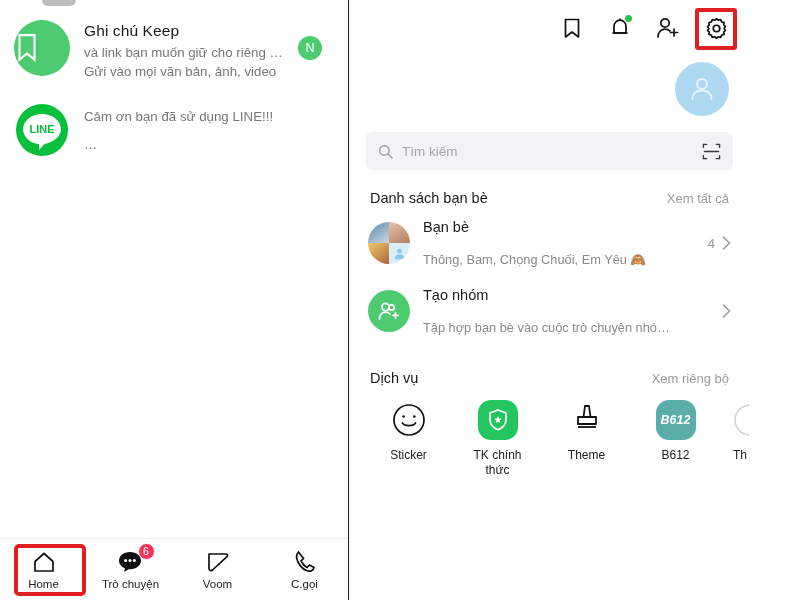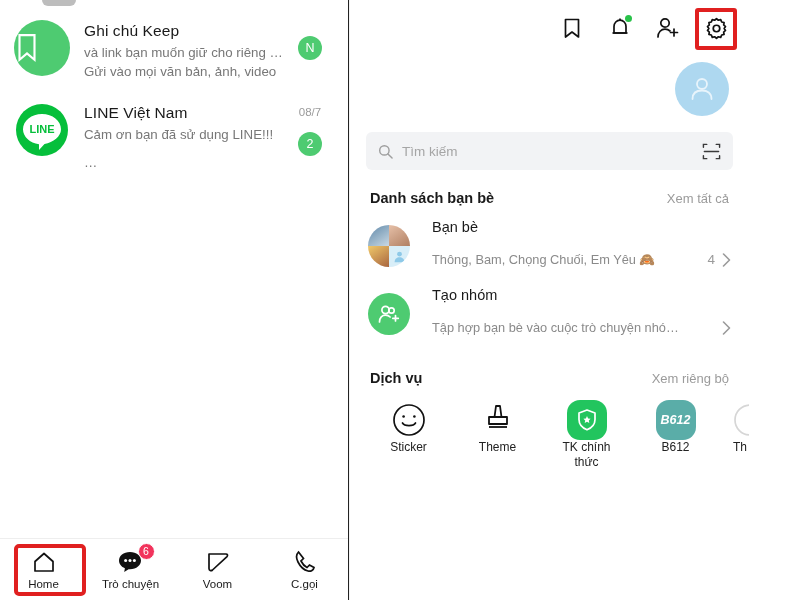--- a/index.html
+++ b/index.html
@@ -98,42 +98,42 @@
   .search-bar {
     height:38px; background:#f2f3f5; border-radius:6px;
     display:flex; align-items:center; padding:0 12px; gap:9px;
   }
   .search-ph { flex:1 1 auto; font-size:13.5px; color:#a5a5a5; }
 
   .sect-head {
     display:flex; align-items:baseline; justify-content:space-between;
     padding:20px 20px 6px 20px;
   }
-  .sect-title { font-size:14.5px; font-weight:bold; color:#1a1a1a; }
+  .sect-title { font-size:14.5px; font-weight:normal; color:#1a1a1a; }
   .sect-link { font-size:13px; color:#9b9b9b; }
 
-  .list-row { display:flex; align-items:flex-end; padding:7px 18px; gap:22px; }
+  .list-row { display:flex; align-items:center; padding:7px 18px; gap:13px; }
   .row-av { flex:0 0 auto; width:42px; height:42px; border-radius:50%; overflow:hidden; }
   .grid-av { display:grid; grid-template-columns:1fr 1fr; grid-template-rows:1fr 1fr; }
   .grid-av div { width:100%; height:100%; }
   .green-av { background:#4ecb71; display:flex; align-items:center; justify-content:center; }
   .row-body { flex:1 1 auto; min-width:0; }
   .row-title { font-size:14.5px; color:#1a1a1a; }
   .row-sub {
     font-size:12.8px; color:#8a8a8a; margin-top:17px;
     white-space:nowrap; overflow:hidden; text-overflow:ellipsis;
   }
   .row-right { flex:0 0 auto; display:flex; align-items:center; gap:7px; color:#9b9b9b; font-size:13.5px; }
 
   .services {
     display:flex; padding:8px 0 0 14px; gap:0; overflow:hidden;
   }
   .svc {
     flex:0 0 89px; display:flex; flex-direction:column;
-    align-items:center; gap:0;
+    align-items:center; gap:8px;
   }
   .svc-ic { width:40px; height:40px; display:flex; align-items:center; justify-content:center; }
   .svc-lb { font-size:12px; color:#222; text-align:center; line-height:1.25; width:72px; }
   .sq-green { background:#22c55e; border-radius:13px; }
   .sq-b612  { background:#5aada8; border-radius:13px;
               color:#fff; font-size:12.5px; font-style:italic; font-weight:bold;
               display:flex; align-items:center; justify-content:center; }
 </style>
 </head>
 <body>
@@ -166,29 +166,24 @@
 
       <div class="chat-row" style="margin-top:10px;">
         <div class="chat-avatar avatar-line">
           <svg width="56" height="56" viewBox="0 0 56 56">
             <circle cx="28" cy="28" r="26" fill="#06bf3b"></circle>
             <path d="M28 12 C17.5 12 9 18.8 9 27.2 C9 34.7 15.8 41 25 42.2 L25 48 L30.5 41.9 C39.3 40.4 47 34.4 47 27.2 C47 18.8 38.5 12 28 12 Z" fill="#fff"></path>
             <text x="28" y="31" font-family="Liberation Sans, sans-serif" font-size="11" font-weight="bold" fill="#06bf3b" text-anchor="middle">LINE</text>
           </svg>
         </div>
         <div class="chat-body">
-          <div class="chat-title">LINE Việt Nam</div>
           <div class="chat-snippet">
             <div>Cảm ơn bạn đã sử dụng LINE!!!</div>
             <div style="margin-top:9px;">…</div>
           </div>
-        </div>
-        <div class="chat-meta">
-          <div class="chat-time">08/7</div>
-          <div class="badge-circle" style="margin-top:14px;">2</div>
         </div>
       </div>
 
     </div>
 
     <div class="bottom-nav">
 
       <div class="nav-item">
         <div class="nav-icon-wrap">
           <svg width="24" height="22" viewBox="0 0 24 22" fill="none" stroke="#111" stroke-width="1.7" stroke-linejoin="round">
@@ -361,41 +356,41 @@
             <circle cx="17" cy="17" r="15"></circle>
             <circle cx="11.6" cy="13.5" r="1.3" fill="#111" stroke="none"></circle>
             <circle cx="22.4" cy="13.5" r="1.3" fill="#111" stroke="none"></circle>
             <path d="M10.5 20 C12.5 23.5 21.5 23.5 23.5 20"></path>
           </svg>
         </div>
         <div class="svc-lb">Sticker</div>
       </div>
 
       <div class="svc">
+        <div class="svc-ic sq-green">
+          <svg width="22" height="24" viewBox="0 0 22 24" fill="none" stroke="#fff" stroke-width="1.7" stroke-linejoin="round">
+            <path d="M11 2 L19 5 V11.5 C19 16.5 15.4 20 11 21.8 C6.6 20 3 16.5 3 11.5 V5 Z"></path>
+            <path d="M11 8 L12.1 10.4 L14.6 10.7 L12.8 12.5 L13.3 15 L11 13.8 L8.7 15 L9.2 12.5 L7.4 10.7 L9.9 10.4 Z" fill="#fff" stroke="none"></path>
+          </svg>
+        </div>
+        <div class="svc-lb">TK chính thức</div>
+      </div>
+
+      <div class="svc">
         <div class="svc-ic">
           <svg width="32" height="34" viewBox="0 0 32 34" fill="none" stroke="#111" stroke-width="1.8" stroke-linejoin="round">
             <path d="M14 3 H18 L19.5 14 H12.5 Z"></path>
             <path d="M7 14 H25 V21 H7 Z"></path>
             <path d="M7 24 H25"></path>
           </svg>
         </div>
         <div class="svc-lb">Theme</div>
       </div>
 
       <div class="svc">
-        <div class="svc-ic sq-green">
-          <svg width="22" height="24" viewBox="0 0 22 24" fill="none" stroke="#fff" stroke-width="1.7" stroke-linejoin="round">
-            <path d="M11 2 L19 5 V11.5 C19 16.5 15.4 20 11 21.8 C6.6 20 3 16.5 3 11.5 V5 Z"></path>
-            <path d="M11 8 L12.1 10.4 L14.6 10.7 L12.8 12.5 L13.3 15 L11 13.8 L8.7 15 L9.2 12.5 L7.4 10.7 L9.9 10.4 Z" fill="#fff" stroke="none"></path>
-          </svg>
-        </div>
-        <div class="svc-lb">TK chính thức</div>
-      </div>
-
-      <div class="svc">
         <div class="svc-ic sq-b612">
           <span>B612</span>
         </div>
         <div class="svc-lb">B612</div>
       </div>
 
       <div class="svc" style="flex:0 0 60px;">
         <div class="svc-ic" style="overflow:hidden;">
           <svg width="34" height="34" viewBox="0 0 34 34" fill="none" stroke="#d6d6d6" stroke-width="1.7">
             <circle cx="17" cy="17" r="15"></circle>

